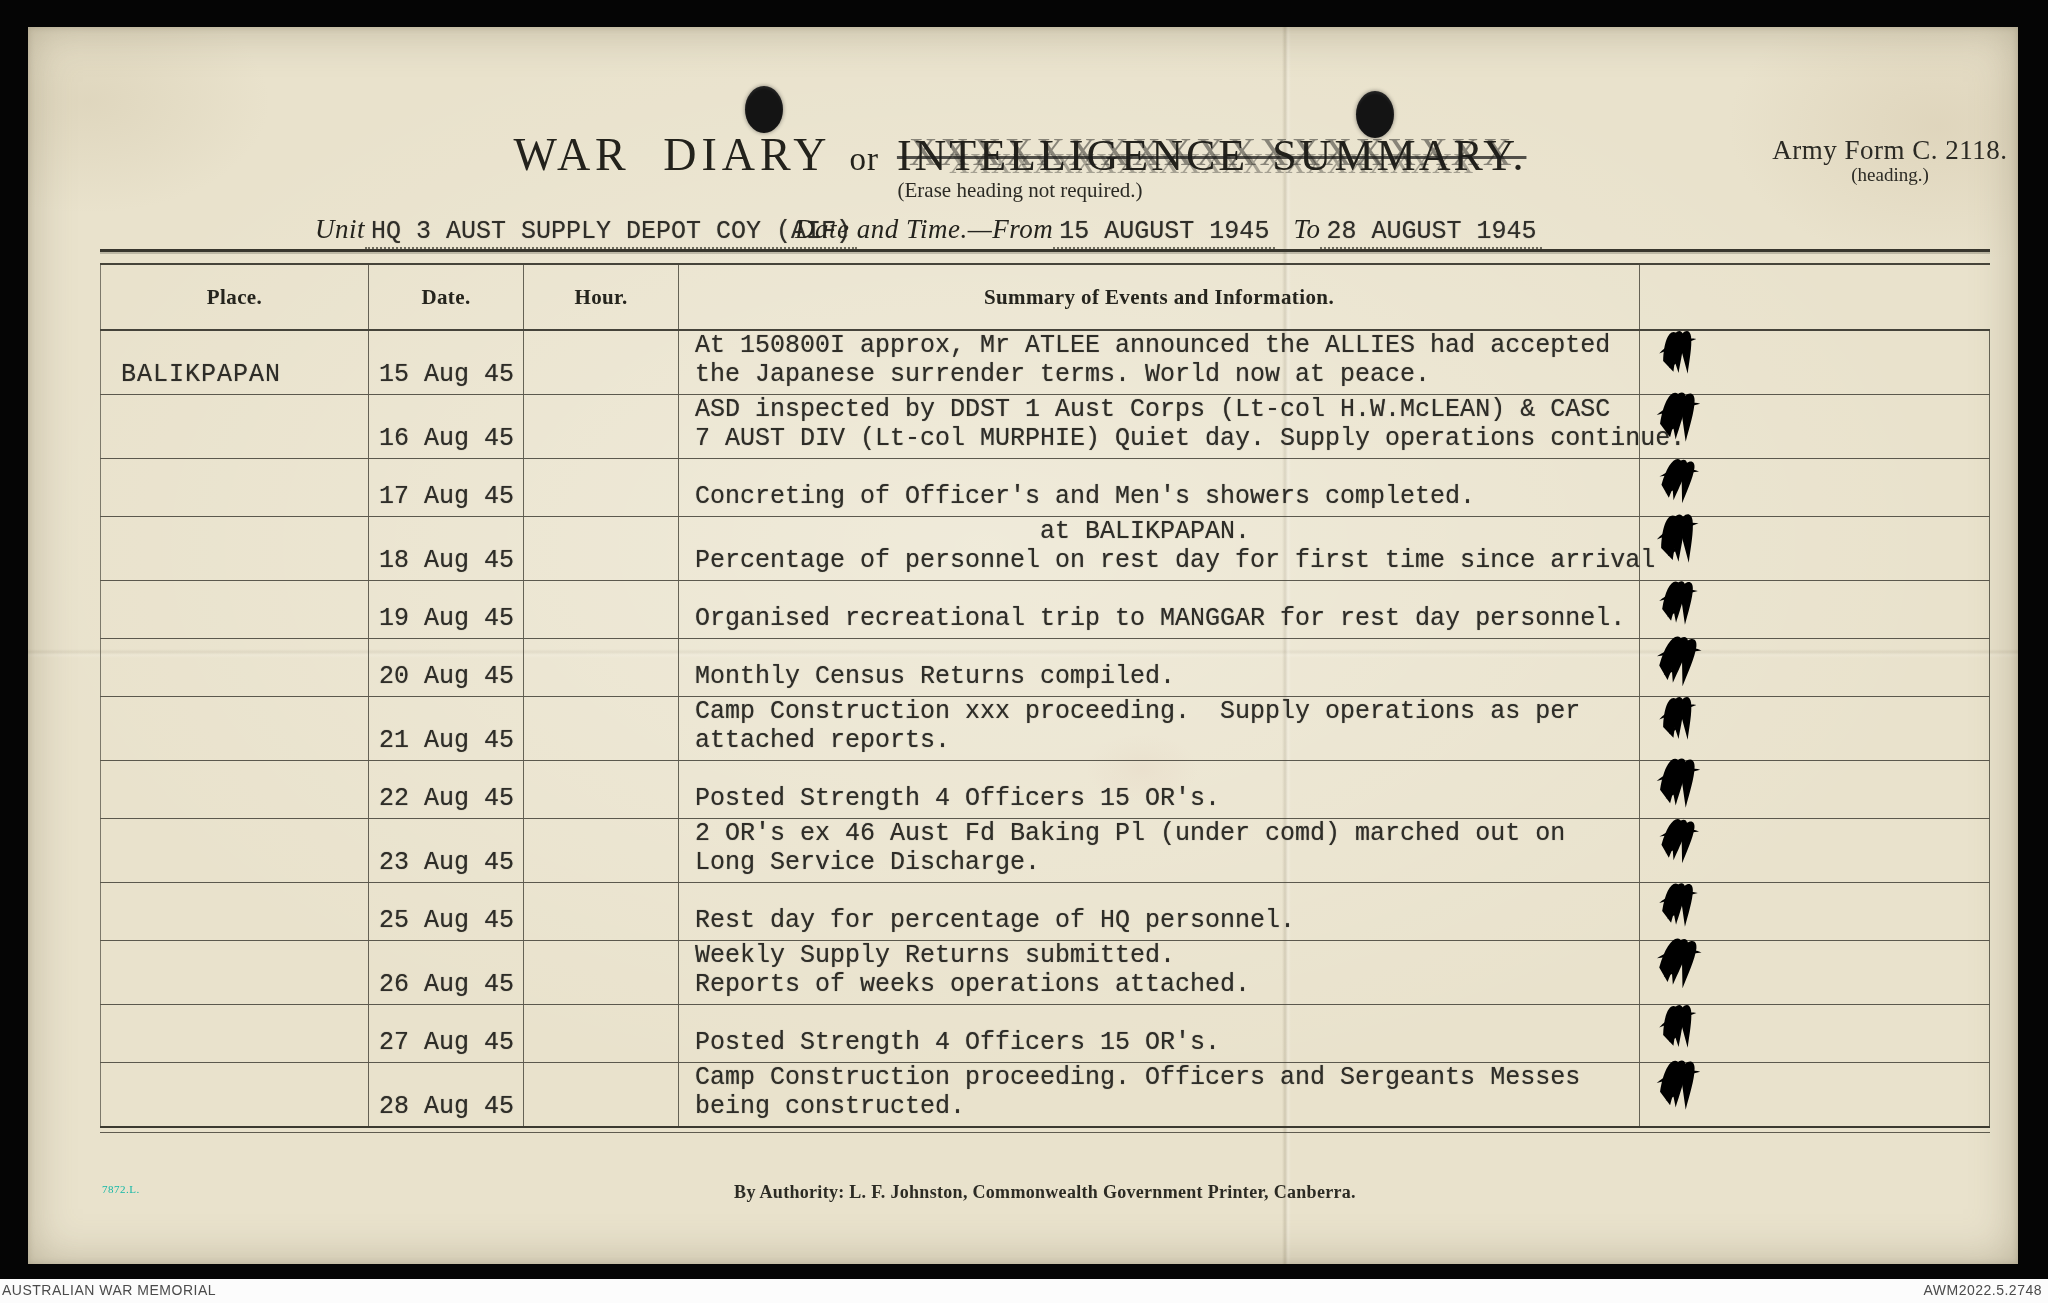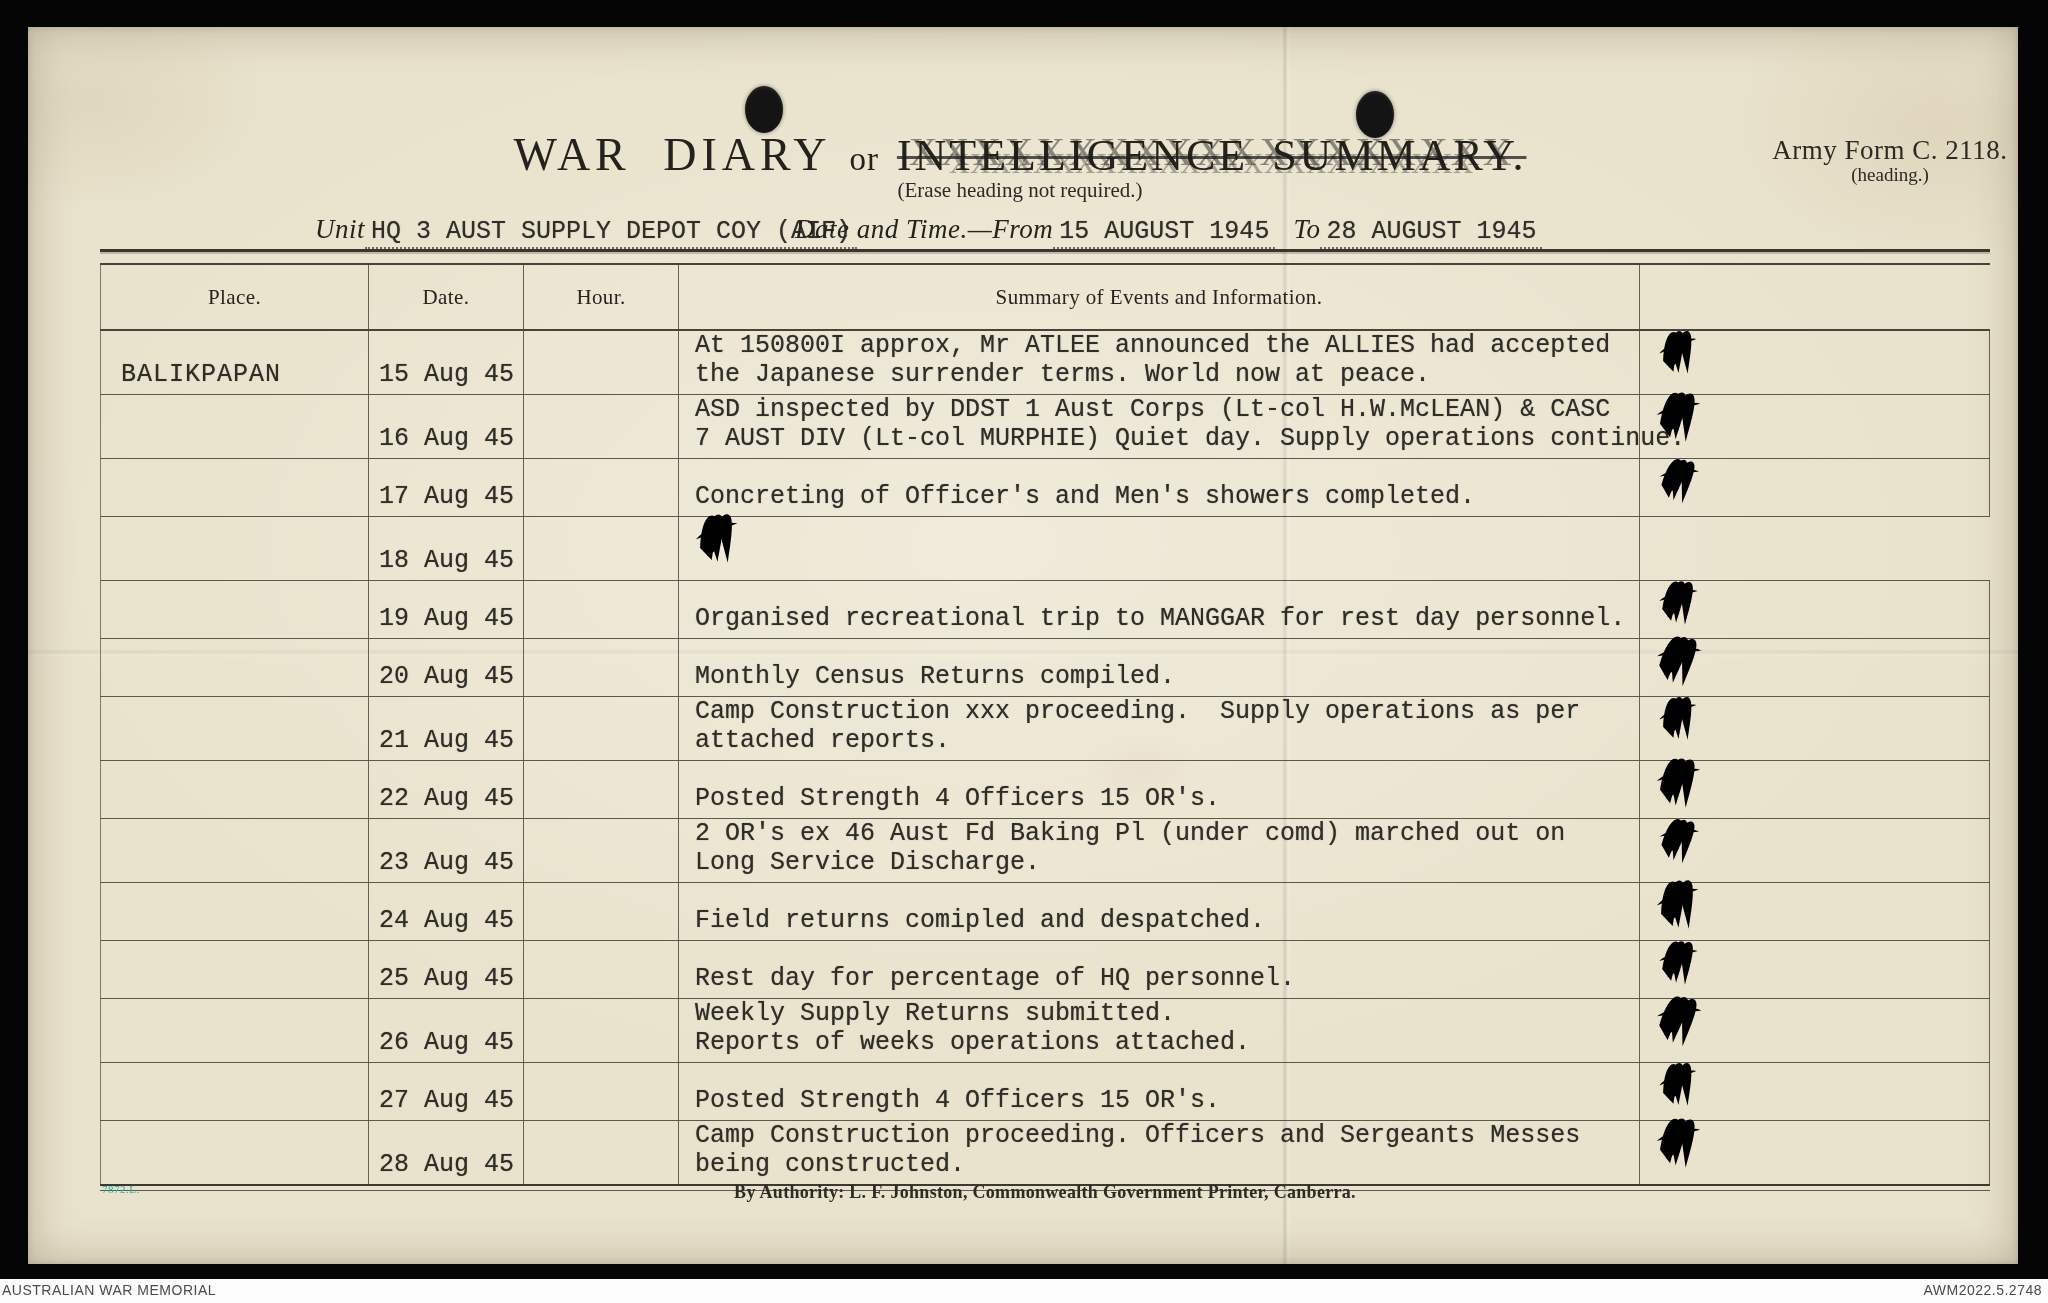--- a/index.html
+++ b/index.html
@@ -53,21 +53,21 @@
           padding:0 6px 1px 6px;}
   .overlap{margin-left:-62px;}
   .rule-thick{position:absolute;left:100px;top:249px;width:1890px;height:0;
               border-top:3px solid #38362d;box-shadow:0 2px 0 rgba(56,54,45,.25);}
 
   
   .dtable{position:absolute;left:100px;top:263px;width:1890px;color:#25241d;}
   .thead,.trow{display:grid;grid-template-columns:269px 155px 155px 961px 350px;}
   .thead{height:64px;border-top:2px solid #46443a;border-bottom:2px solid #45433a;}
   .thead .cell{display:flex;align-items:center;justify-content:center;text-align:center;
-               font-size:21px;letter-spacing:.4px;line-height:24px;}
+               font-size:21px;letter-spacing:.4px;line-height:24px;font-weight:bold;}
   .cell{border-right:1.6px solid rgba(78,75,64,.85);position:relative;overflow:visible;}
   .cell:first-child{border-left:1.6px solid rgba(78,75,64,.7);}
   .trow{border-bottom:1.7px solid rgba(66,64,54,.85);}
   .trow .cell{display:flex;align-items:flex-end;padding-bottom:5px;}
   .typed{font-family:"Liberation Mono",monospace;font-size:25px;line-height:29px;
          color:#2e2d28;text-shadow:0 0 1px rgba(46,45,40,.6);white-space:pre;}
   .cell.place .typed{padding-left:20px;letter-spacing:1px;}
   .cell.date .typed{padding-left:10px;}
   .cell.summary .typed{padding-left:16px;}
   .trow:last-child{border-bottom:none;}
@@ -198,20 +198,24 @@
       <div class="trow" style="height: 63px;">
         <div class="cell place">
           <div class="typed"></div>
         </div>
         <div class="cell date">
           <div class="typed">18 Aug 45</div>
         </div>
         <div class="cell hour">
           <div class="typed"></div>
         </div>
+        <div class="cell summary">
+          <div class="typed">                       at BALIKPAPAN.
+Percentage of personnel on rest day for first time since arrival</div>
+        </div>
         <div class="cell remarks">
           <svg viewBox="0 0 48 58" class="initials" style="transform: rotate(-7deg) scale(1.07);">
             <use href="#initials-glyph"></use>
           </svg>
         </div>
       </div>
       <div class="trow" style="height: 57px;">
         <div class="cell place">
           <div class="typed"></div>
         </div>
@@ -297,39 +301,20 @@
         </div>
         <div class="cell hour">
           <div class="typed"></div>
         </div>
         <div class="cell summary">
           <div class="typed">2 OR's ex 46 Aust Fd Baking Pl (under comd) marched out on
 Long Service Discharge.</div>
         </div>
         <div class="cell remarks">
           <svg viewBox="0 0 48 58" class="initials" style="transform: rotate(7deg) scale(0.95);">
-            <use href="#initials-glyph"></use>
-          </svg>
-        </div>
-      </div>
-      <div class="trow" style="height: 57px;">
-        <div class="cell place">
-          <div class="typed"></div>
-        </div>
-        <div class="cell date">
-          <div class="typed">24 Aug 45</div>
-        </div>
-        <div class="cell hour">
-          <div class="typed"></div>
-        </div>
-        <div class="cell summary">
-          <div class="typed">Field returns comipled and despatched.</div>
-        </div>
-        <div class="cell remarks">
-          <svg viewBox="0 0 48 58" class="initials" style="transform: rotate(-7deg) scale(1.07);">
             <use href="#initials-glyph"></use>
           </svg>
         </div>
       </div>
       <div class="trow" style="height: 57px;">
         <div class="cell place">
           <div class="typed"></div>
         </div>
         <div class="cell date">
           <div class="typed">25 Aug 45</div>

